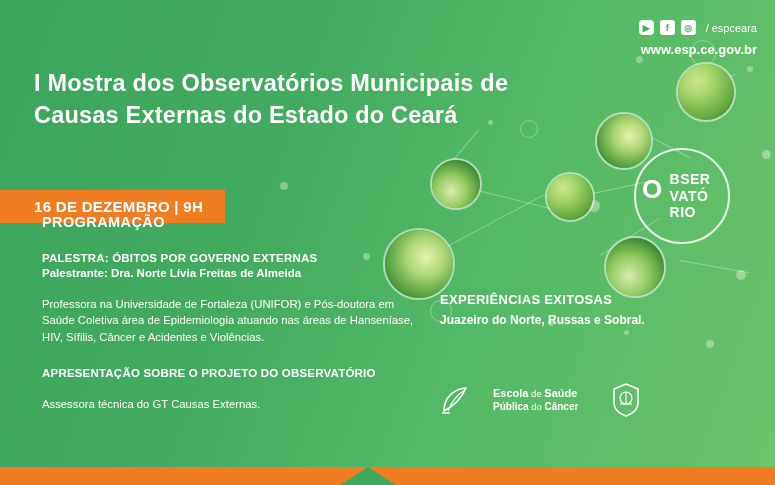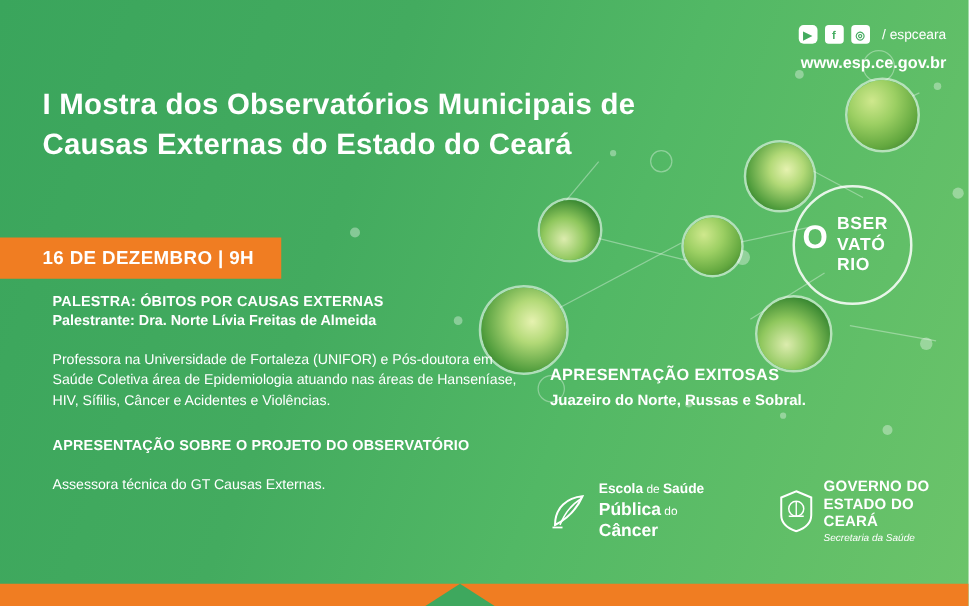--- a/index.html
+++ b/index.html
@@ -118,25 +118,25 @@
   .prog .item .sp { font-size: 11.5px; font-weight: 700; margin-top: 3px; }
   .prog .item .desc { font-size: 11.3px; line-height: 1.45; margin-top: 17px; font-weight: 400; }
 
   
   .exp { position: absolute; left: 440px; top: 292px; color: #fff; }
   .exp .t { font-size: 13px; font-weight: 700; letter-spacing: .3px; }
   .exp .s { font-size: 12px; font-weight: 700; margin-top: 6px; }
 
   
   .logos { position: absolute; left: 440px; top: 383px; display: flex; align-items: center; gap: 34px; color: #fff; }
-  .esp { display: flex; align-items: center; gap: 7px; }
+  .esp { display: flex; align-items: center; gap: 21px; }
   .esp .mark { width: 32px; height: 30px; }
   .esp .txt { font-size: 9.5px; line-height: 1.25; }
   .esp .txt .a { font-weight: 700; font-size: 11px; }
-  .esp .txt .b { font-weight: 700; font-size: 14px; margin-top: 21px; }
+  .esp .txt .b { font-weight: 700; font-size: 10px; margin-top: 21px; }
 
   .gov { display: flex; align-items: center; gap: 8px; }
   .gov .brasao { width: 28px; height: 34px; }
   .gov .txt { line-height: 1.15; }
   .gov .txt .a { font-size: 12px; font-weight: 700; letter-spacing: .2px; }
   .gov .txt .b { font-size: 12px; font-weight: 700; letter-spacing: .2px; }
   .gov .txt .c { font-size: 8px; font-style: italic; margin-top: 2px; }
 
   
   .bottombar {
@@ -220,35 +220,36 @@
   <div class="obs-logo">
     <div class="big">O</div>
     <div class="lines">
       <span>BSER</span><br>
       <span>VATÓ</span><br>
       <span>RIO</span>
     </div>
   </div>
 
   <div class="prog">
+    <h2>PROGRAMAÇÃO</h2>
 
     <div class="item">
-      <div class="hd">PALESTRA: ÓBITOS POR CAUSAS EXTERNAS</div>
+      <div class="hd">PALESTRA: ÓBITOS POR GOVERNO EXTERNAS</div>
       <div class="sp">Palestrante: Dra. Norte Lívia Freitas de Almeida</div>
       <div class="desc">Professora na Universidade de Fortaleza (UNIFOR) e Pós-doutora em Saúde Coletiva área de Epidemiologia atuando nas áreas de Hanseníase, HIV, Sífilis, Câncer e Acidentes e Violências.</div>
     </div>
 
     <div class="item">
       <div class="hd">APRESENTAÇÃO SOBRE O PROJETO DO OBSERVATÓRIO</div>
       <div class="desc">Assessora técnica do GT Causas Externas.</div>
     </div>
   </div>
 
   <div class="exp">
-    <div class="t">APRESENTAÇÃO EXITOSAS</div>
+    <div class="t">EXPERIÊNCIAS EXITOSAS</div>
     <div class="s">Juazeiro do Norte, Russas e Sobral.</div>
   </div>
 
   <div class="logos">
 
     <div class="esp">
       <span class="mark">
         <svg viewBox="0 0 32 30" width="32" height="30">
           <path d="M4 26 C4 12, 14 4, 26 3 C22 12, 16 20, 4 26 Z" fill="none" stroke="#ffffff" stroke-width="1.6"></path>
           <path d="M8 26 C12 16, 18 9, 25 5" fill="none" stroke="#ffffff" stroke-width="1.2"></path>
@@ -267,25 +268,20 @@
 
     <div class="gov">
       <span class="brasao">
         <svg viewBox="0 0 28 34" width="28" height="34">
           <path d="M14 1 L26 6 L26 20 C26 27, 20 31, 14 33 C8 31, 2 27, 2 20 L2 6 Z" fill="none" stroke="#ffffff" stroke-width="1.6"></path>
           <circle cx="14" cy="15" r="6" fill="none" stroke="#ffffff" stroke-width="1.2"></circle>
           <path d="M8 21 L20 21" stroke="#ffffff" stroke-width="1.1"></path>
           <path d="M14 9 L14 21" stroke="#ffffff" stroke-width="1.1"></path>
         </svg>
       </span>
-      <span class="txt">
-        <div class="a">GOVERNO DO</div>
-        <div class="b">ESTADO DO CEARÁ</div>
-        <div class="c">Secretaria da Saúde</div>
-      </span>
     </div>
 
   </div>
 
   <div class="bottombar"></div>
   <div class="notch"></div>
 
 </div>
 
 </body></html>

